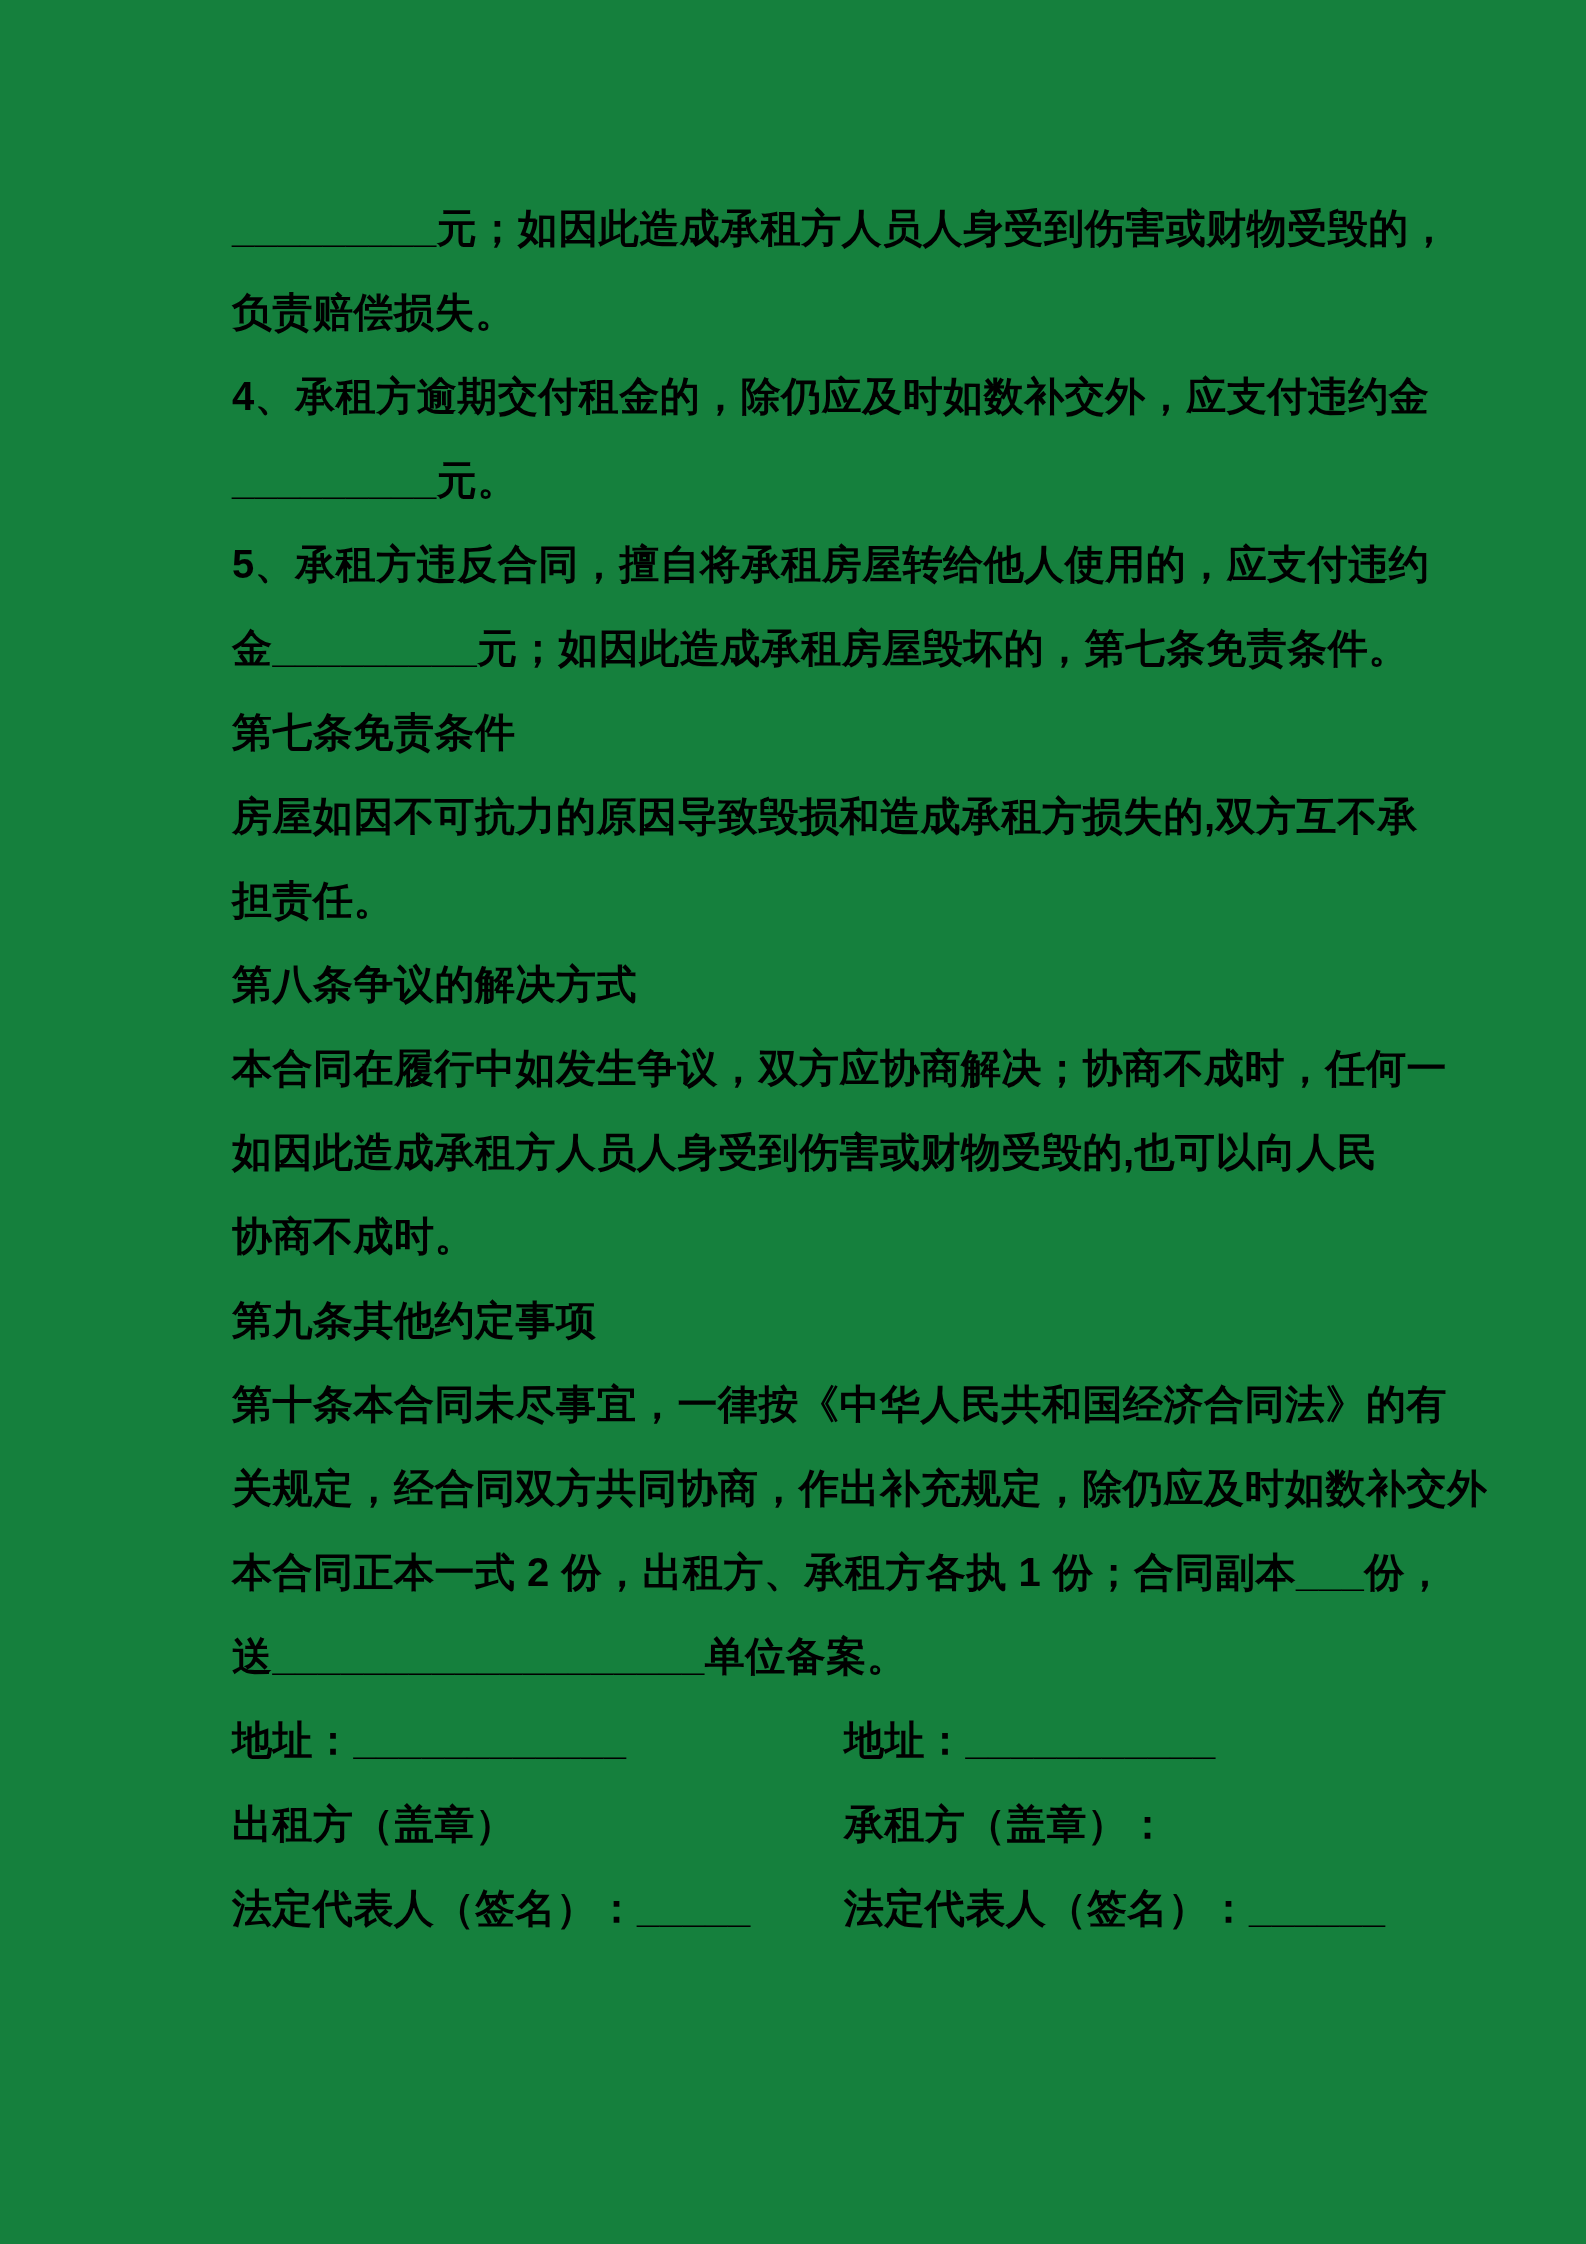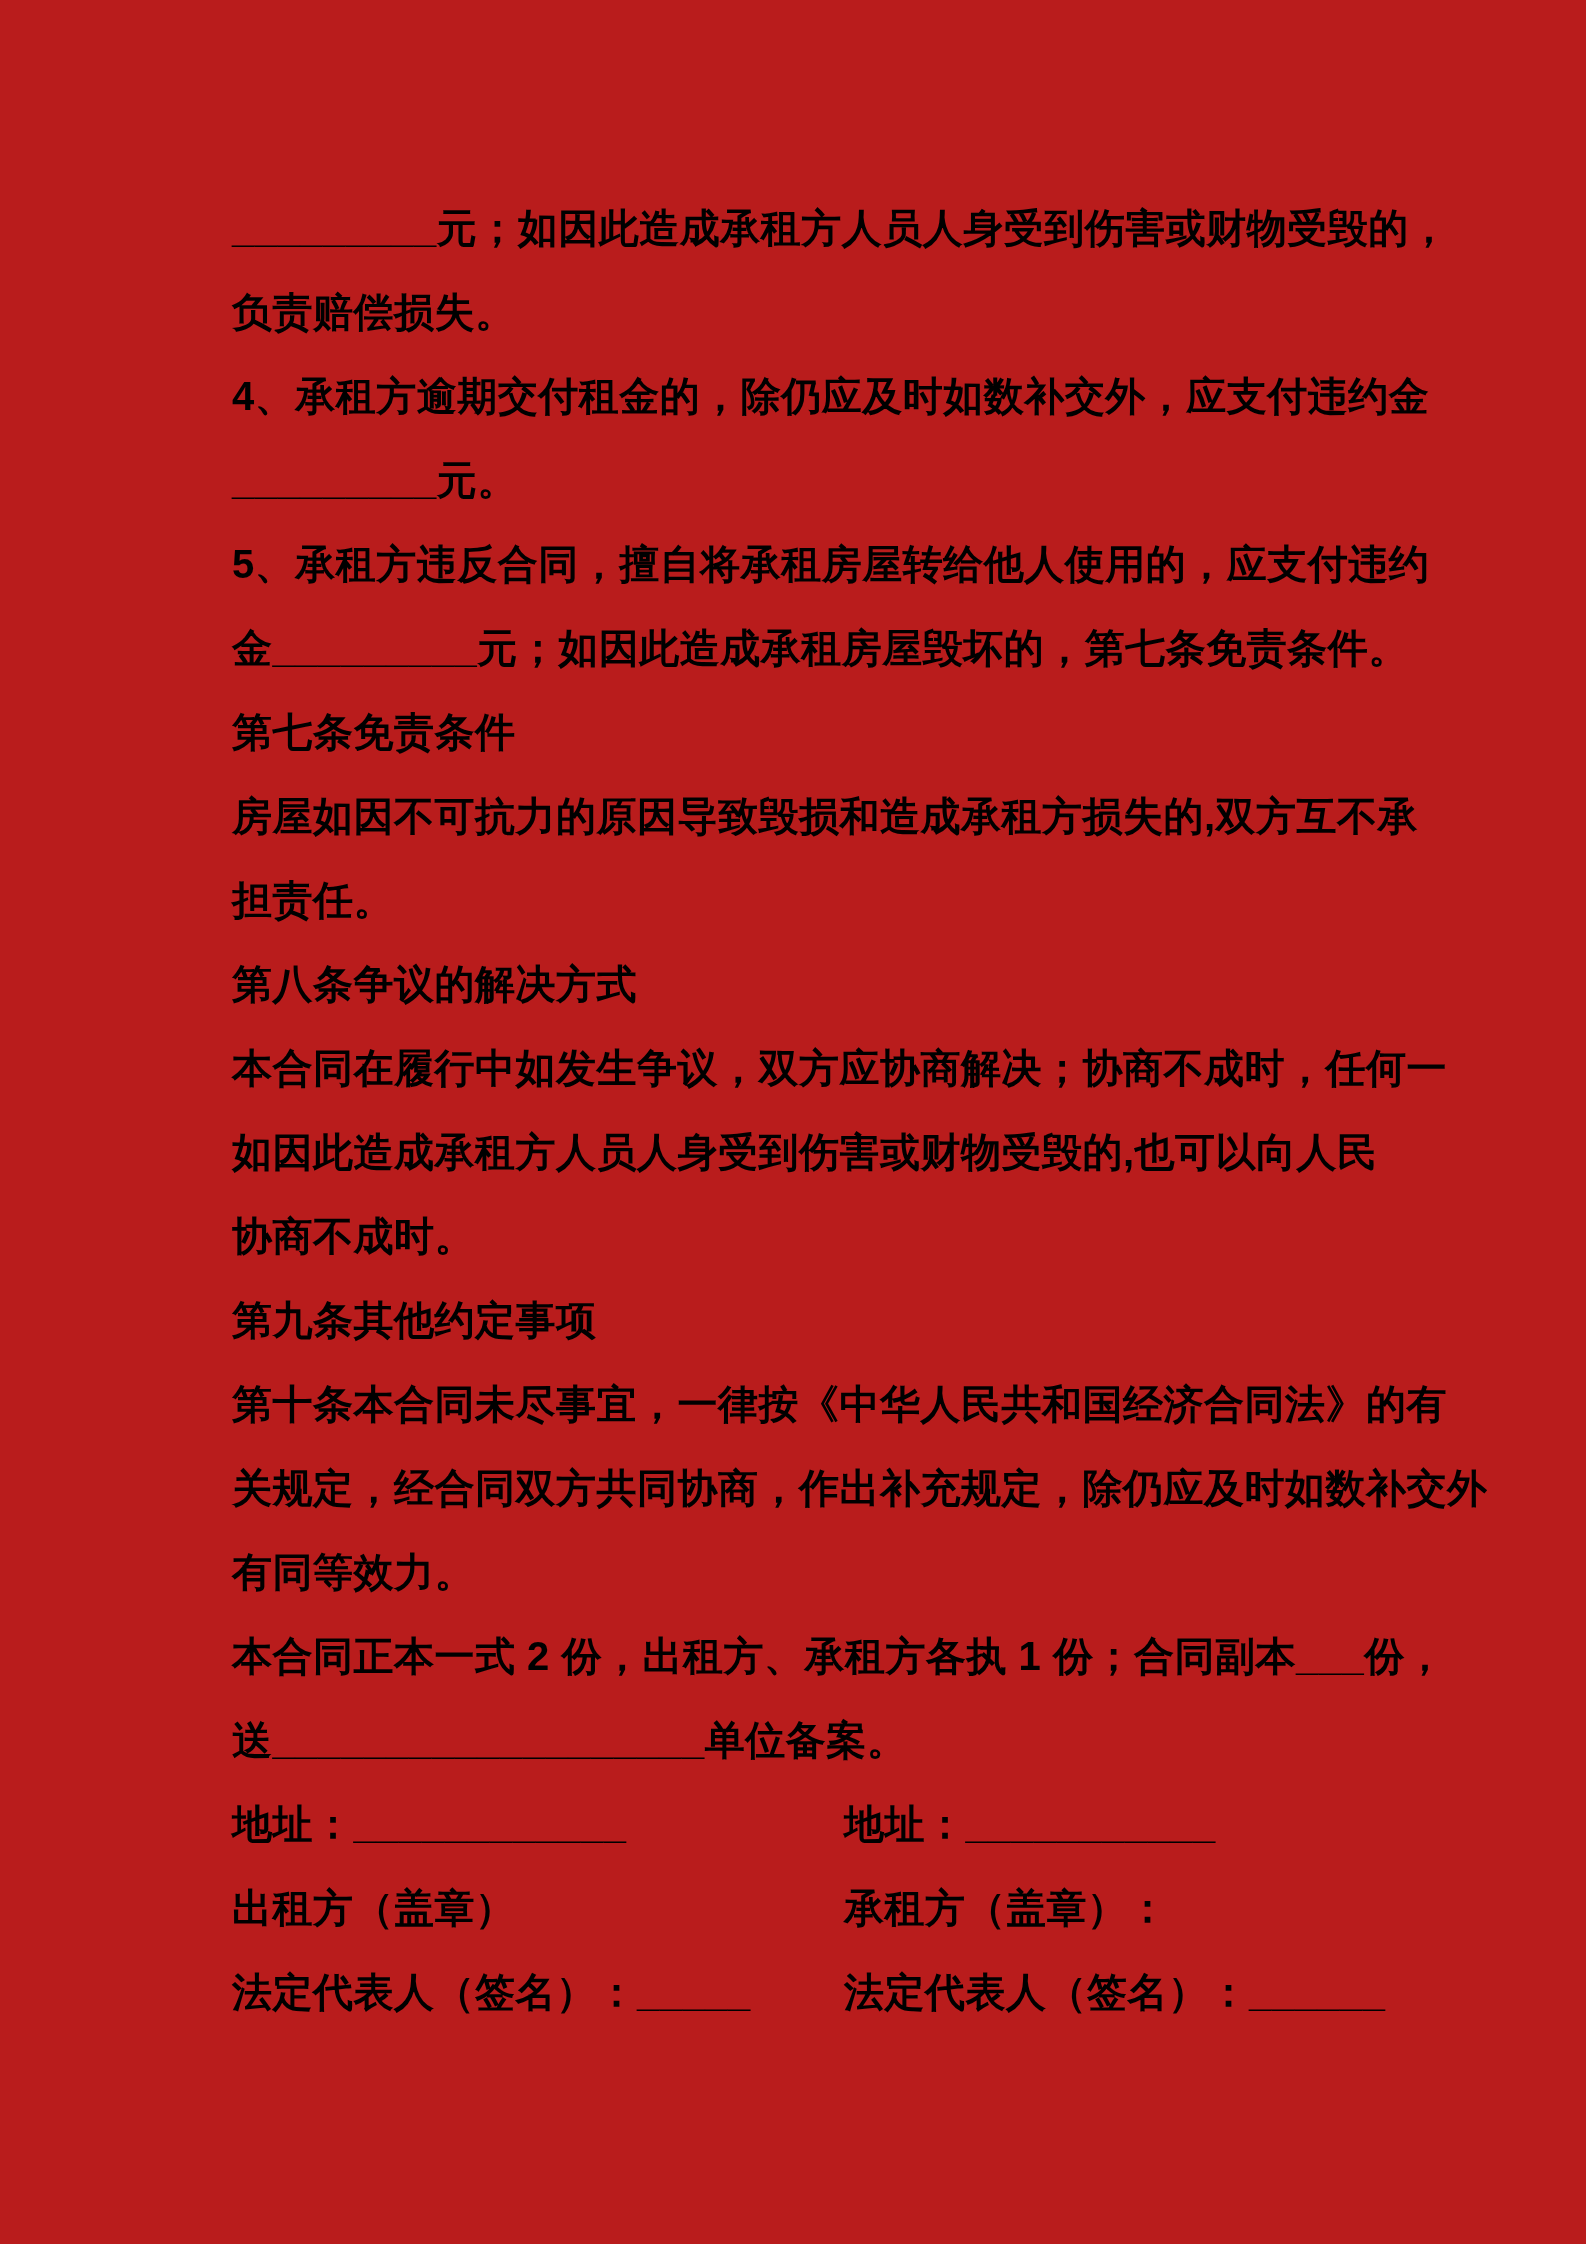--- a/index.html
+++ b/index.html
@@ -4,21 +4,21 @@
 <style>
   html, body {
     margin: 0;
     padding: 0;
     background: #ffffff;
   }
   .page {
     position: relative;
     width: 1586px;
     height: 2244px;
-    background: #b91c1c;
+    background: #15803d;
     overflow: hidden;
     font-family: "Liberation Sans", sans-serif;
     font-weight: 700;
     color: #000000;
   }
   .doc {
     position: absolute;
     top: 186px;
     left: 232px;
     width: 1220px;
@@ -54,21 +54,20 @@
     <div class="line">第七条免责条件</div>
     <div class="line">房屋如因不可抗力的原因导致毁损和造成承租方损失的,双方互不承</div>
     <div class="line">担责任。</div>
     <div class="line">第八条争议的解决方式</div>
     <div class="line">本合同在履行中如发生争议，双方应协商解决；协商不成时，任何一</div>
     <div class="line">如因此造成承租方人员人身受到伤害或财物受毁的,也可以向人民</div>
     <div class="line">协商不成时。</div>
     <div class="line">第九条其他约定事项</div>
     <div class="line">第十条本合同未尽事宜，一律按《中华人民共和国经济合同法》的有</div>
     <div class="line">关规定，经合同双方共同协商，作出补充规定，除仍应及时如数补交外</div>
-    <div class="line">有同等效力。</div>
     <div class="line">本合同正本一式 2 份，出租方、承租方各执 1 份；合同副本___份，</div>
     <div class="line">送___________________单位备案。</div>
 
     <div class="line row">
       <span class="left-col">地址：____________</span>
       <span class="right-col">地址：___________</span>
     </div>
 
     <div class="line row">
       <span class="left-col">出租方（盖章）</span>

